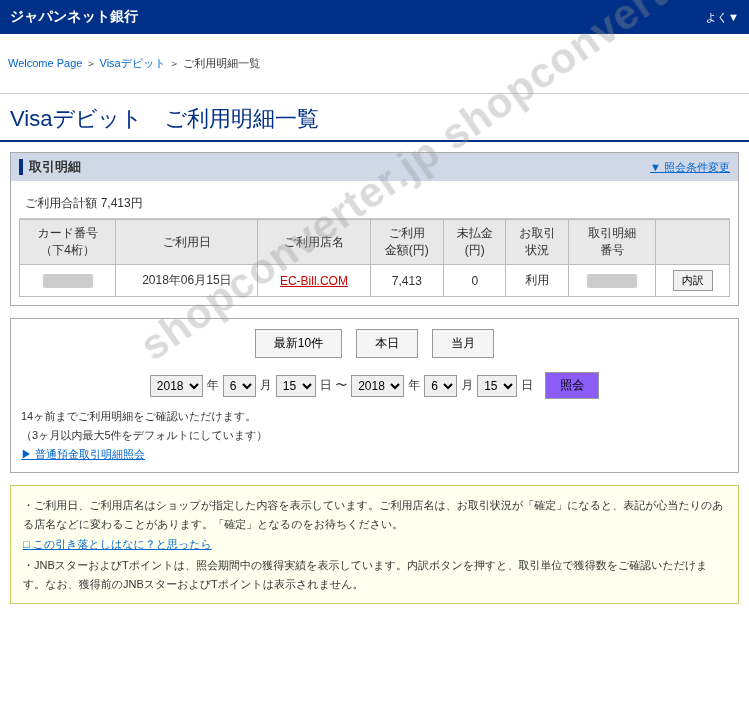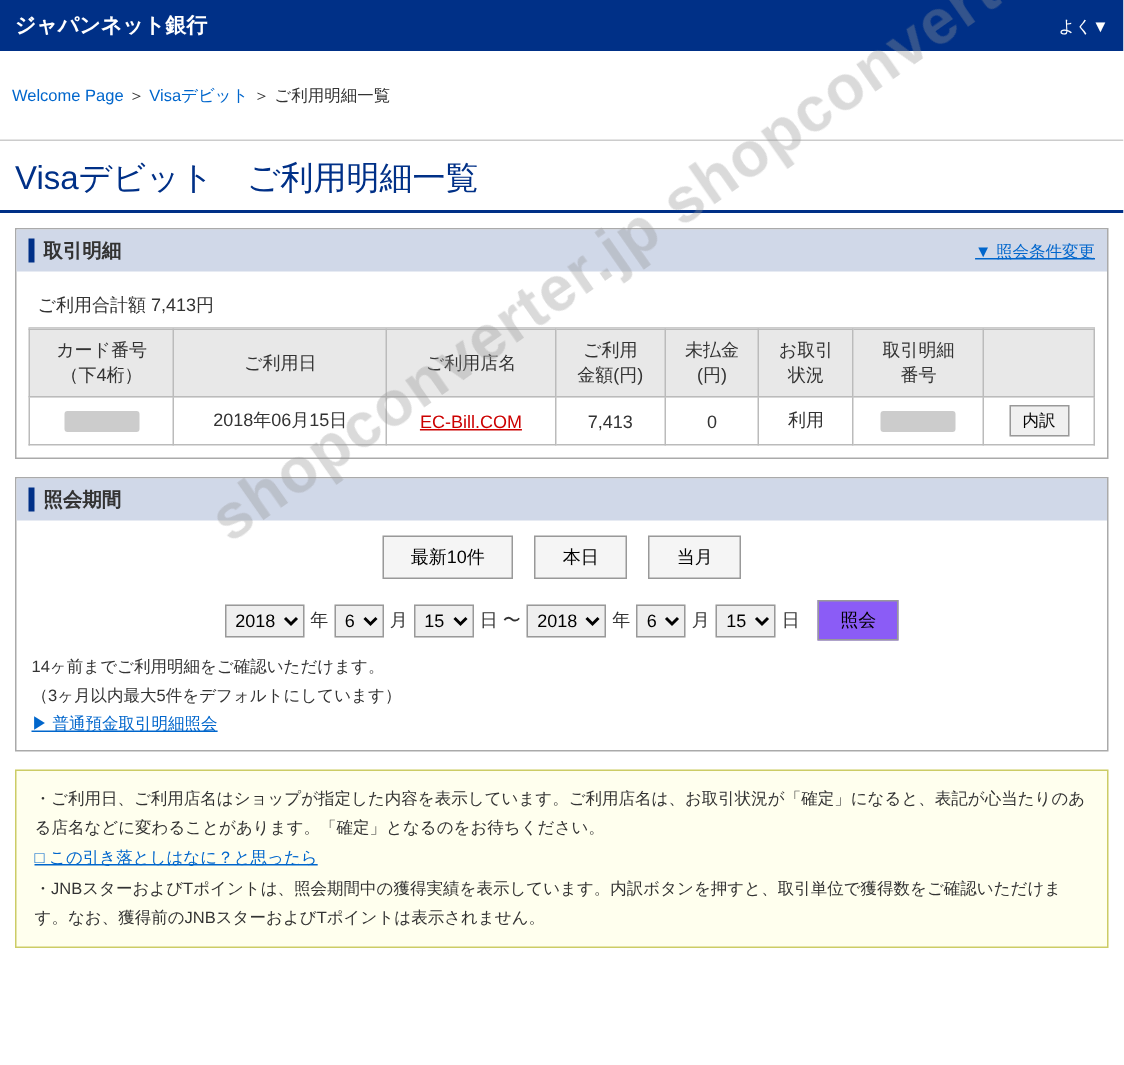--- a/index.html
+++ b/index.html
@@ -274,26 +274,20 @@
             <td>
               <button class="detail-btn">内訳</button>
             </td>
           </tr>
         </tbody>
       </table>
     </div>
   </div>
 
   <div class="period-section">
-    <div class="section-header">
-      <div class="section-header-left">
-        <span class="section-header-bar"></span>
-        <span>照会期間</span>
-      </div>
-    </div>
     <div class="period-content">
       <div class="period-buttons">
         <button class="period-btn">最新10件</button>
         <button class="period-btn">本日</button>
         <button class="period-btn">当月</button>
       </div>
       <div class="date-form">
         <select>
           <option>2018</option>
         </select>

